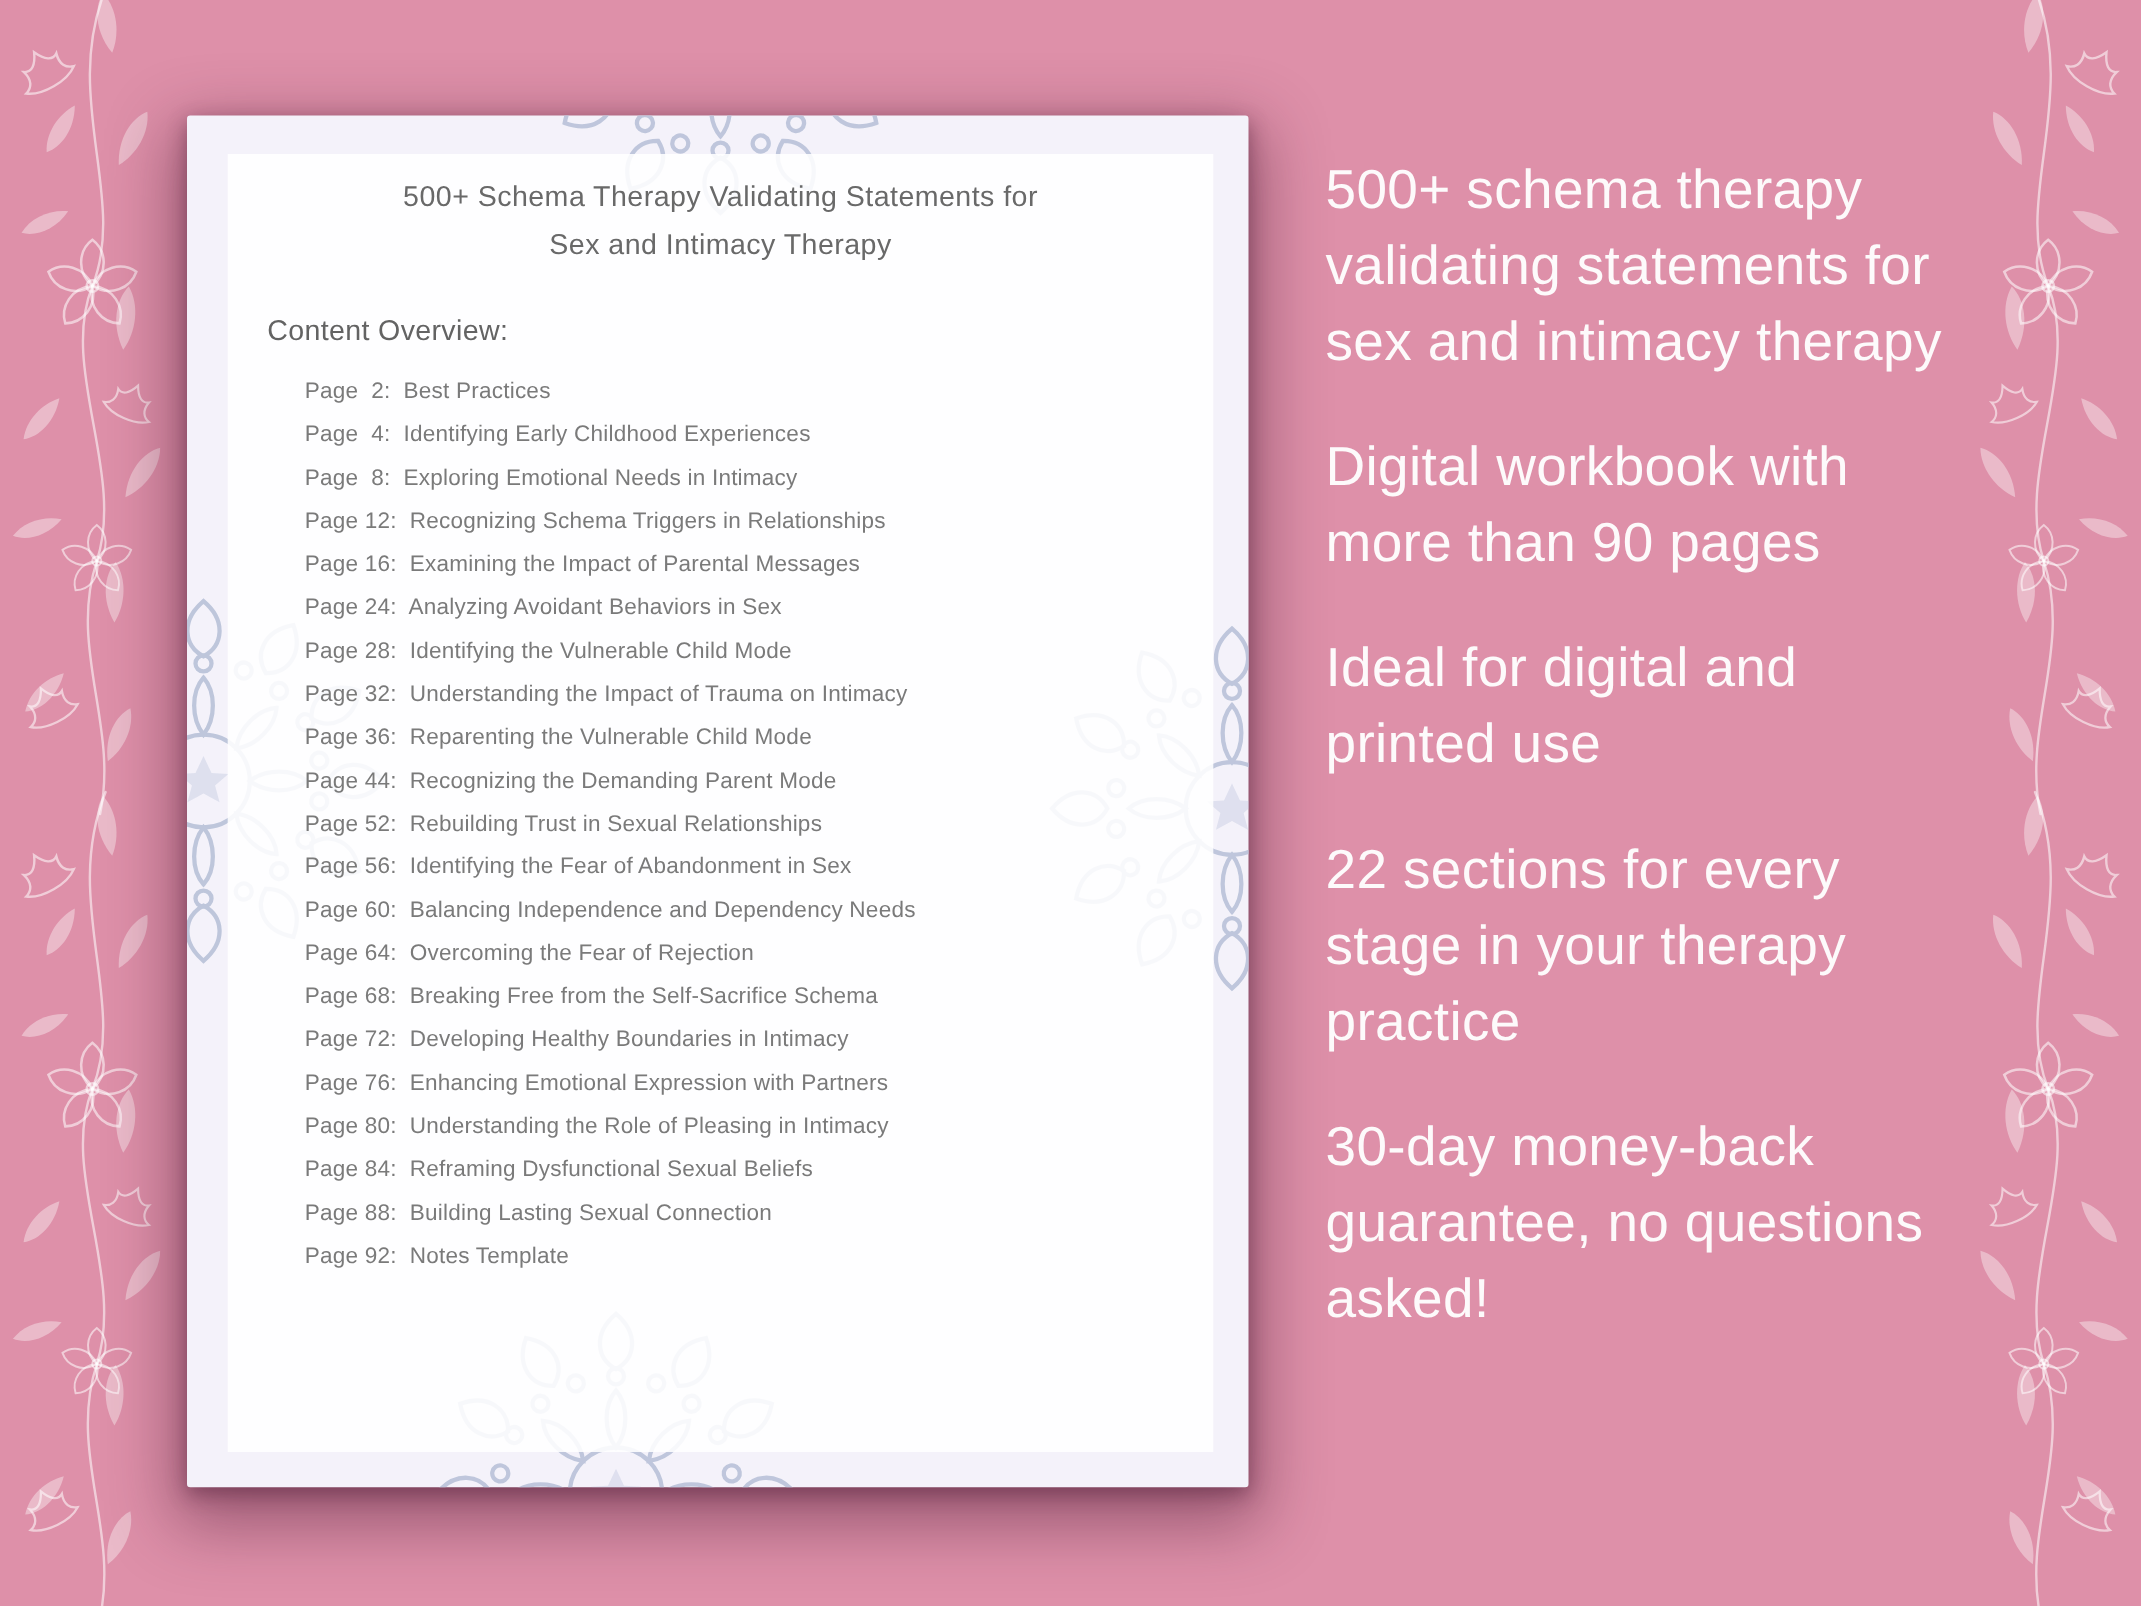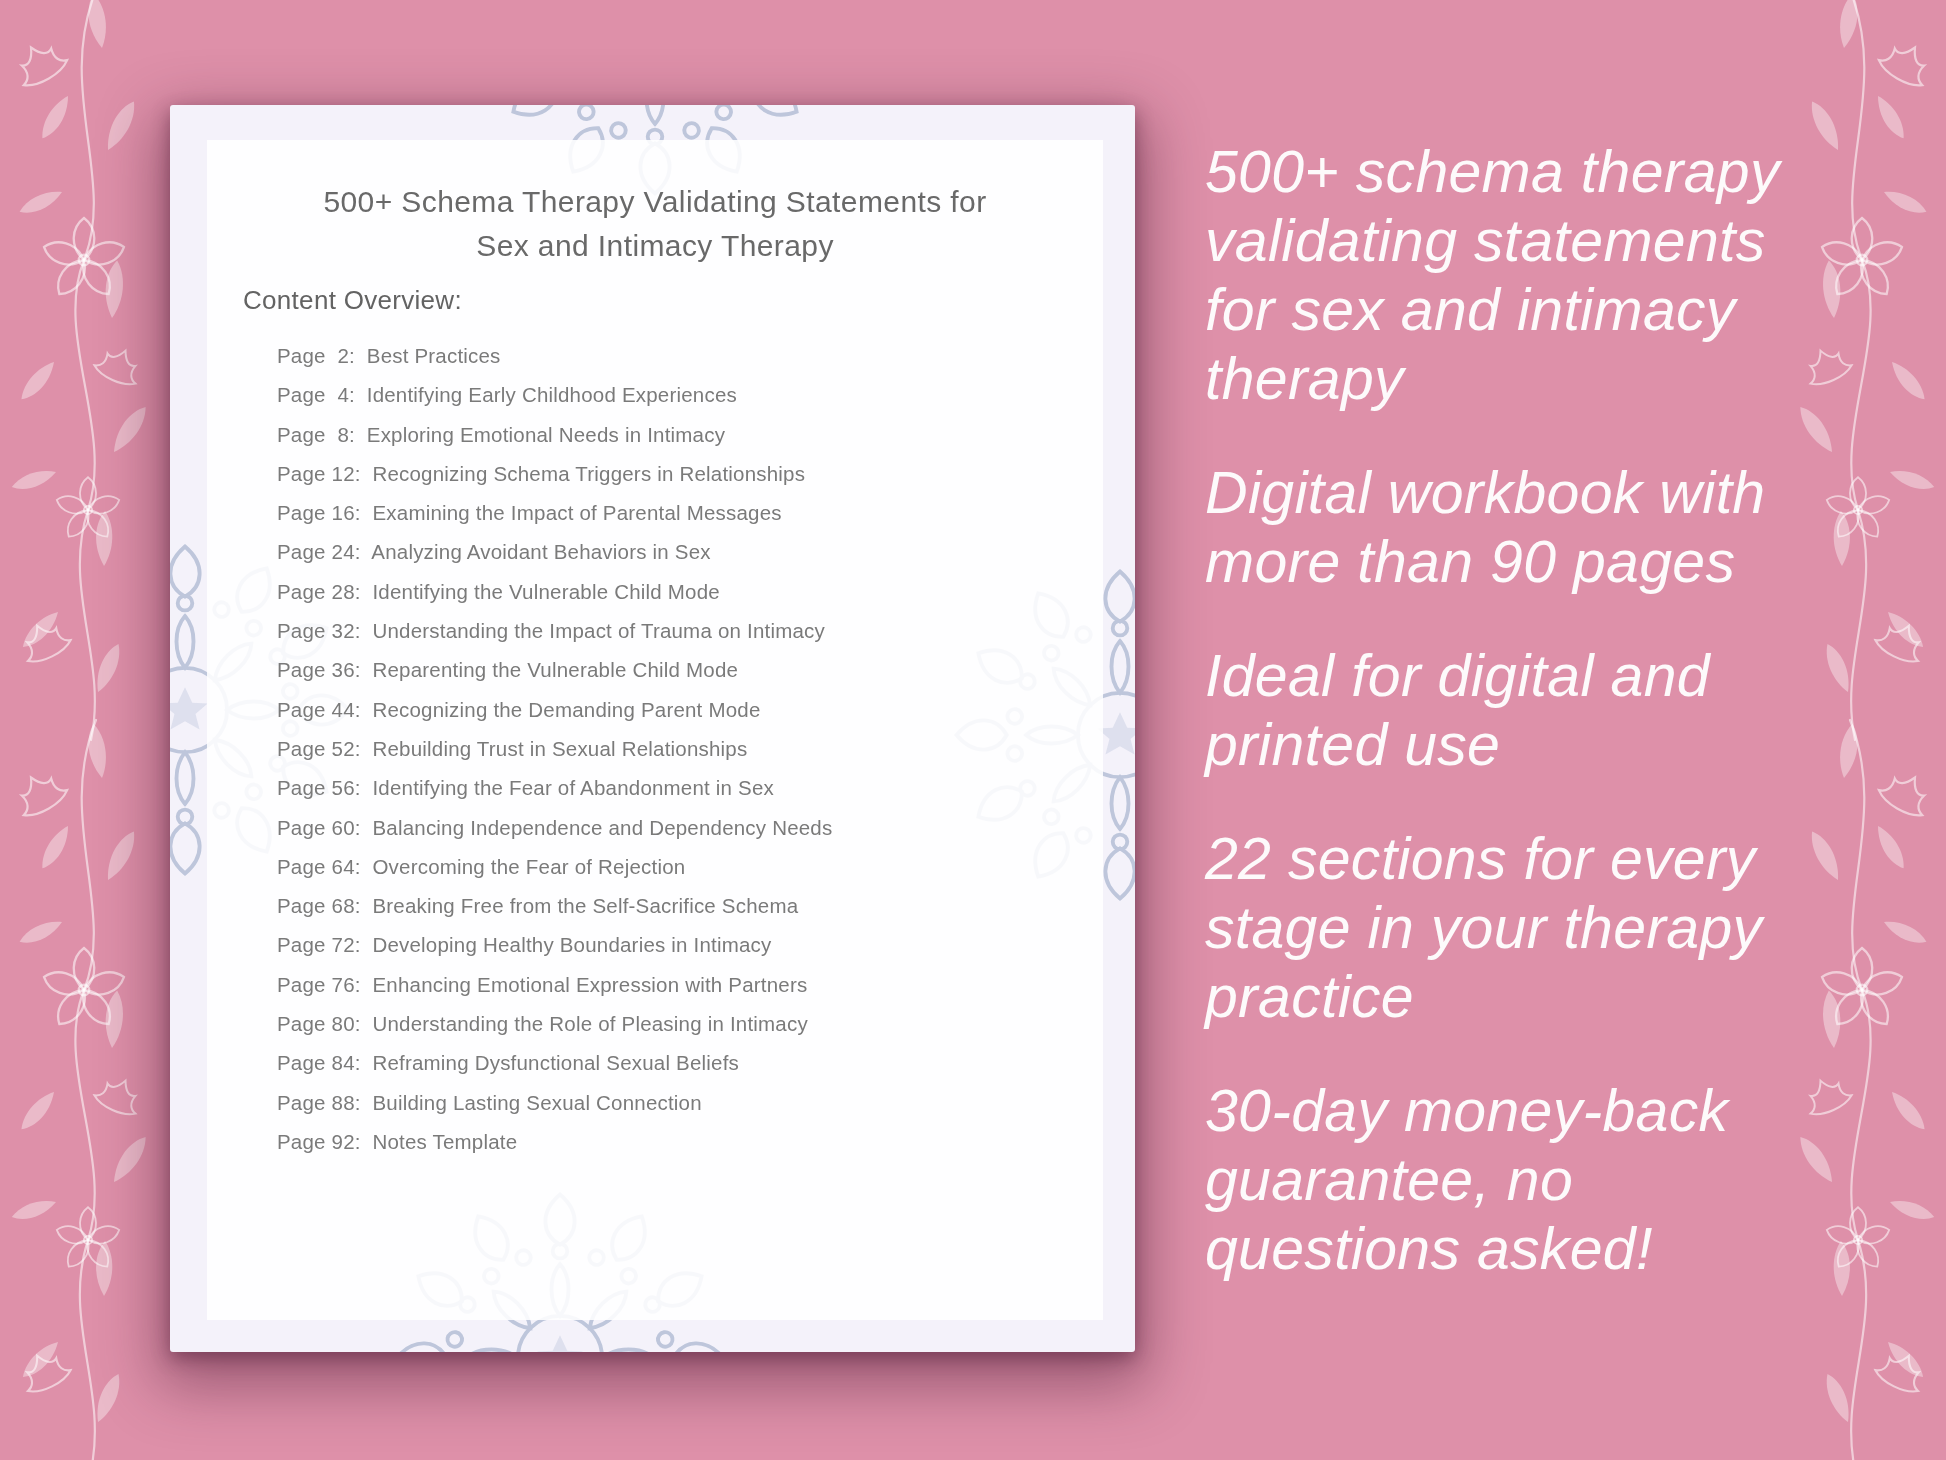--- a/index.html
+++ b/index.html
@@ -32,41 +32,41 @@
   .m-bottom{left:220px;top:1083px;width:340px;height:340px;}
   .m-left{left:-155px;top:435px;width:340px;height:340px;}
   .m-right{left:780px;top:460px;width:340px;height:340px;}
 
   
   .page{
     position:absolute;left:37px;top:35px;width:896px;height:1180px;
     background:var(--page_fill,rgba(255,255,255,.88));
   }
   .doc-title{
-    margin-top:40px;text-align:center;
-    font-size:30px;line-height:44px;letter-spacing:.4px;
+    margin-top:16px;text-align:center;
+    font-size:26px;line-height:44px;letter-spacing:.4px;
     color:var(--doc_title_text,#696969);
   }
   .overview-heading{
     position:absolute;left:36px;top:144px;
     font-size:26px;line-height:32px;letter-spacing:.3px;
     color:var(--heading_text,#636363);
   }
   .toc{position:absolute;left:70px;top:196px;}
   .toc-row{
     font-size:20.5px;line-height:39.3px;letter-spacing:.2px;
     white-space:pre;
     color:var(--doc_body_text,#7a7a7a);
   }
 
   
   .benefits{
     position:absolute;left:1205px;top:138px;width:590px;
     color:var(--benefit_text,#fdfafb);
-    font-size:59px;line-height:69px;letter-spacing:.3px;font-style:italic;
+    font-size:50px;line-height:69px;letter-spacing:.3px;
   }
   .benefit{margin:0 0 45px 0;}
 </style>
 </head>
 <body>
 
 <svg width="0" height="0" style="position:absolute" aria-hidden="true">
   <defs>
     <path id="leaf" d="M0,0 C9,-22 28,-34 44,-33 C38,-15 19,-2 0,0 Z"></path>
     <path id="petal5" d="M0,-40 C12,-31 14,-12 0,0 C-14,-12 -12,-31 0,-40 Z"></path>

